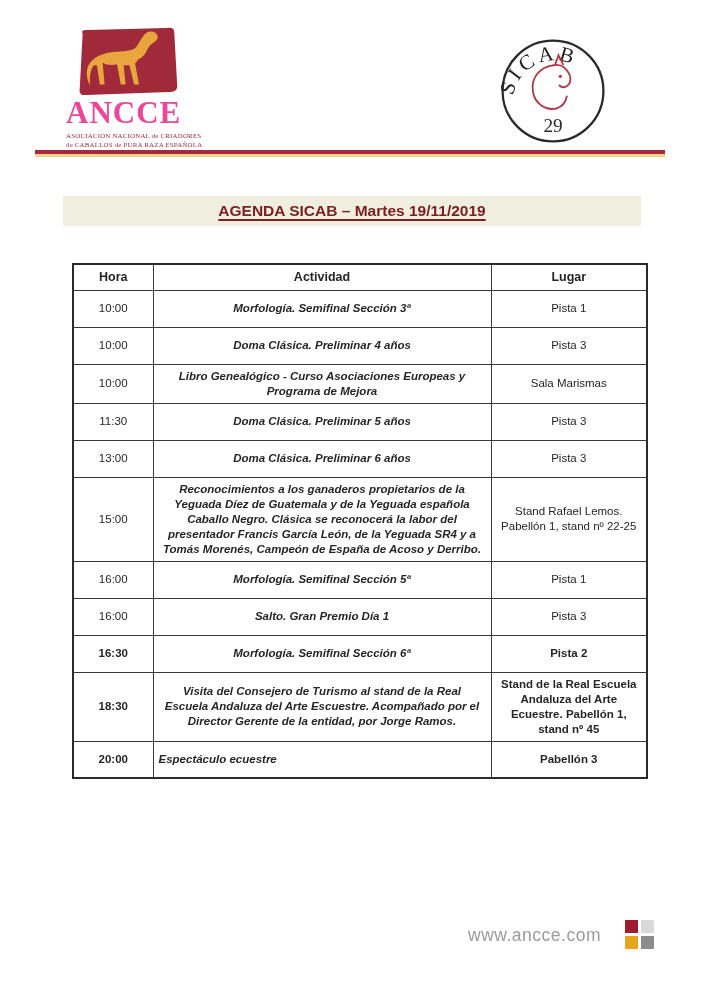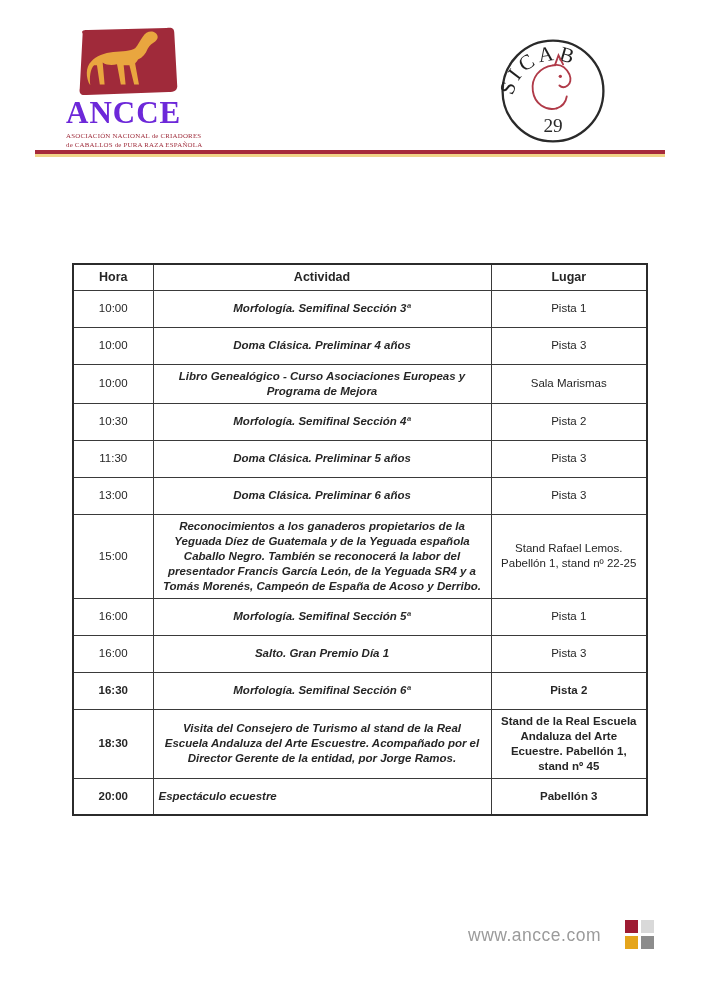--- a/index.html
+++ b/index.html
@@ -7,21 +7,21 @@
   .page {
     position:relative; width:701px; height:993px; margin:0 auto;
     background:#ffffff; overflow:hidden; color:#262626;
   }
 
   
   .ancce-logo { position:absolute; left:66px; top:27px; width:150px; }
   .ancce-blob-svg { display:block; margin-left:9px; }
   .ancce-wordmark {
     font-family:"Liberation Serif", serif; font-weight:600;
-    font-size:31px; letter-spacing:1px; color:#6d28d9; line-height:30px; margin-top:2px;
+    font-size:31px; letter-spacing:1px; color:#ec4899; line-height:30px; margin-top:2px;
   }
   .ancce-subtitle {
     font-family:"Liberation Serif", serif; font-size:6.9px; line-height:9px;
     color:#9E2B3A; letter-spacing:0.2px; margin-top:3px; white-space:nowrap;
   }
   .sicab-logo { position:absolute; left:498px; top:36px; }
 
   
   .header-rule { position:absolute; left:35px; top:150px; width:630px; }
   .header-rule .red  { height:3.5px; background:#A62A3A; }
@@ -90,20 +90,23 @@
       </g>
       <text x="60" y="105" text-anchor="middle" font-family="Liberation Serif, serif" font-size="21" fill="#2A2A2A">29</text>
     </svg>
   </div>
 
   <div class="header-rule">
     <div class="red"></div>
     <div class="gold"></div>
   </div>
 
+  <div class="title-banner">
+    <span>AGENDA SICAB – Martes 19/11/2019</span>
+  </div>
 
   <table class="agenda-table">
     <colgroup>
         <col style="width:80px">
         <col style="width:338px">
         <col style="width:156px">
       </colgroup>
     <thead>
       <tr>
         <th>Hora</th>
@@ -123,41 +126,36 @@
       <td class="c-act">Doma Clásica. Preliminar 4 años</td>
       <td class="c-lugar">Pista 3</td>
     </tr>
 
     <tr>
       <td class="c-hora">10:00</td>
       <td class="c-act">Libro Genealógico - Curso Asociaciones Europeas y Programa de Mejora</td>
       <td class="c-lugar">Sala Marismas</td>
     </tr>
 
-    <tr>
-      <td class="c-hora">10:30</td>
-      <td class="c-act">Morfología. Semifinal Sección 4ª</td>
-      <td class="c-lugar">Pista 2</td>
-    </tr>
 
     <tr>
       <td class="c-hora">11:30</td>
       <td class="c-act">Doma Clásica. Preliminar 5 años</td>
       <td class="c-lugar">Pista 3</td>
     </tr>
 
     <tr>
       <td class="c-hora">13:00</td>
       <td class="c-act">Doma Clásica. Preliminar 6 años</td>
       <td class="c-lugar">Pista 3</td>
     </tr>
 
     <tr>
       <td class="c-hora">15:00</td>
-      <td class="c-act">Reconocimientos a los ganaderos propietarios de la Yeguada Díez de Guatemala y de la Yeguada española Caballo Negro. También se reconocerá la labor del presentador Francis García León, de la Yeguada SR4 y a Tomás Morenés, Campeón de España de Acoso y Derribo.</td>
+      <td class="c-act">Reconocimientos a los ganaderos propietarios de la Yeguada Díez de Guatemala y de la Yeguada española Caballo Negro. Clásica se reconocerá la labor del presentador Francis García León, de la Yeguada SR4 y a Tomás Morenés, Campeón de España de Acoso y Derribo.</td>
       <td class="c-lugar">Stand Rafael Lemos. Pabellón 1, stand nº 22-25</td>
     </tr>
 
     <tr>
       <td class="c-hora">16:00</td>
       <td class="c-act">Morfología. Semifinal Sección 5ª</td>
       <td class="c-lugar">Pista 1</td>
     </tr>
 
     <tr>

